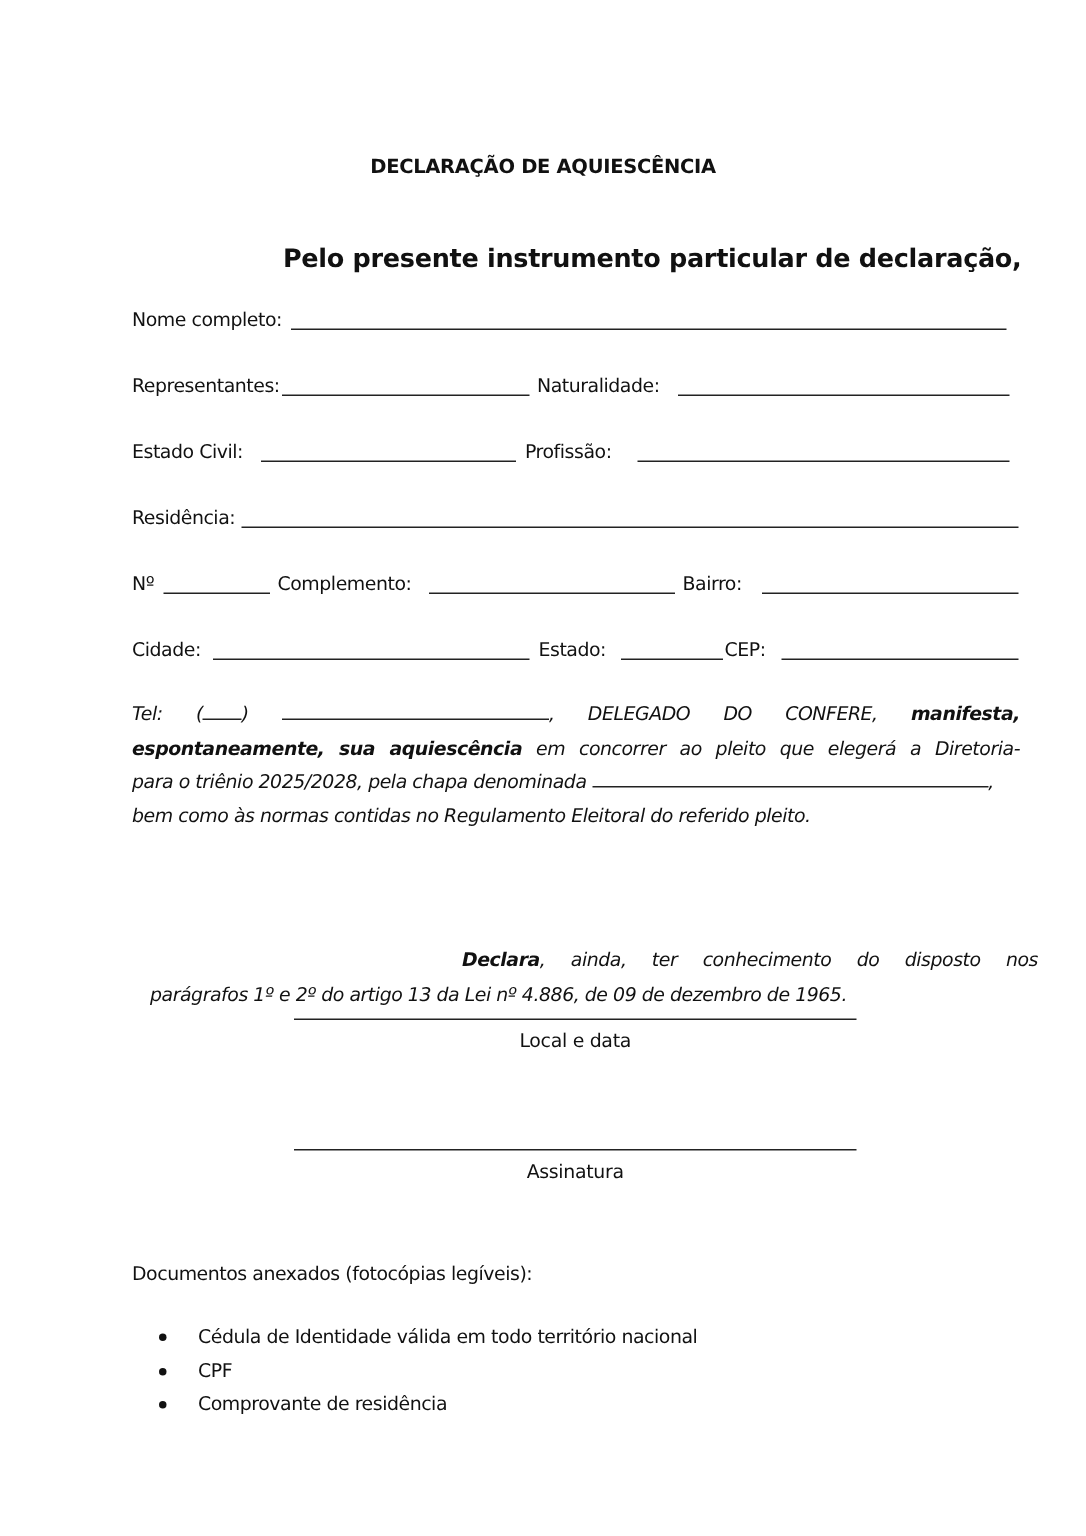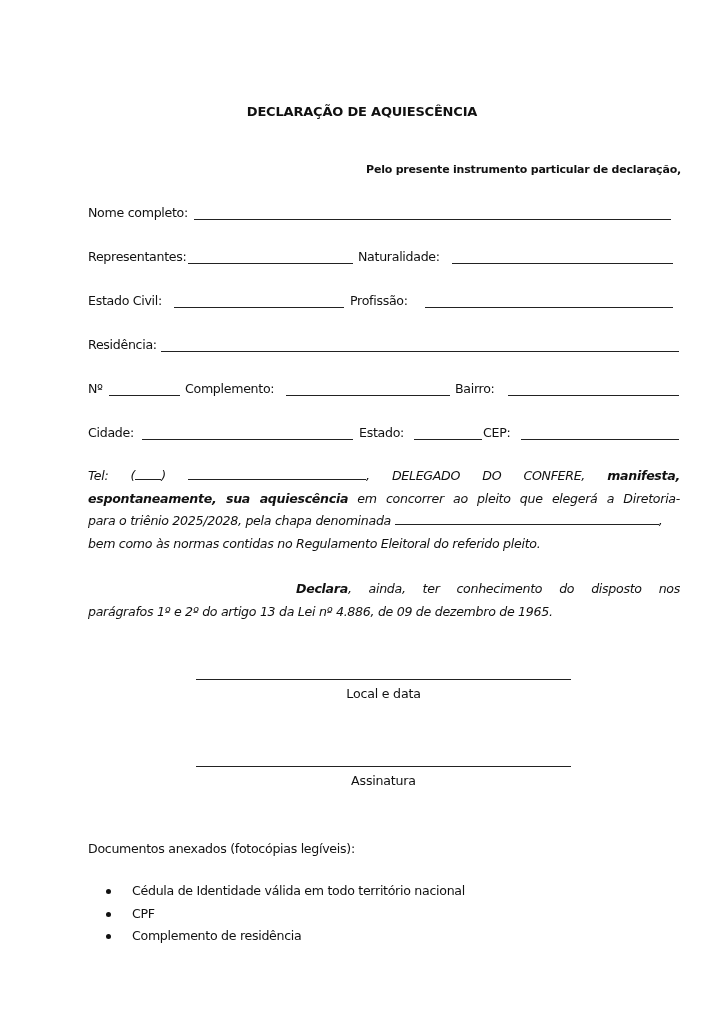--- a/index.html
+++ b/index.html
@@ -5,21 +5,21 @@
   html, body { margin: 0; padding: 0; background: #ffffff; }
   body {
     width: 724px; height: 1024px; position: relative; overflow: hidden;
     font-family: "DejaVu Sans", sans-serif; color: #111111;
     font-size: 12.6px;
   }
   .page { position: absolute; left: 0; top: 0; width: 724px; height: 920px; }
   .abs { position: absolute; white-space: nowrap; }
   .b { font-weight: bold; }
   .title { left: 0; width: 724px; top: 104px; text-align: center; font-weight: bold; font-size: 13px; letter-spacing: -0.2px; }
-  .intro { top: 163px; right: 43px; font-weight: bold; font-size: 11px; letter-spacing: -0.2px; }
+  .intro { top: 163px; right: 43px; font-weight: bold; font-size: 17px; letter-spacing: -0.2px; }
   .line { position: absolute; height: 0; border-bottom: 1.4px solid #222; }
   .row-label { position: absolute; white-space: nowrap; letter-spacing: -0.3px; }
   .para { position: absolute; left: 88px; width: 592px; line-height: 22.5px; letter-spacing: -0.3px; font-style: italic; }
   .para .ln { display: block; text-align: justify; text-align-last: justify; height: 22.5px; white-space: nowrap; }
   .para .ln.last { text-align-last: left; }
   .sig-line { position: absolute; left: 196px; width: 375px; border-bottom: 1.4px solid #222; height: 0; }
   .sig-label { position: absolute; left: 196px; width: 375px; text-align: center; letter-spacing: -0.2px; }
   .bullet-list { position: absolute; left: 106px; top: 880px; margin: 0; padding: 0; list-style: none; }
   .bullet-list li { position: relative; height: 22.5px; line-height: 22.5px; padding-left: 26px; letter-spacing: -0.3px; }
   .dot { position: absolute; left: 0; top: 9px; width: 5px; height: 5px; background: #111; border-radius: 50%; }
@@ -68,31 +68,31 @@
       <span>Tel:</span>
       <span><span>(</span><span class="inline-blank" style="width:26px;"></span><span>)</span></span>
       <span><span class="inline-blank" style="width:178px;"></span><span>, DELEGADO DO CONFERE,</span></span>
       <span class="b">manifesta,</span>
     </span>
     <span class="ln"><span class="b">espontaneamente, sua aquiescência</span><span> em concorrer ao pleito que elegerá a Diretoria-</span></span>
     <span class="ln" style="text-align-last:left;"><span>para o triênio 2025/2028, pela chapa denominada</span> <span class="inline-blank" style="width:264px;"></span><span>,</span></span>
     <span class="ln last">bem como às normas contidas no Regulamento Eleitoral do referido pleito.</span>
   </div>
 
-  <div class="para" style="top:578px;">
+  <div class="para" style="top:629px;margin-left:12px;">
     <span class="ln" style="padding-left:208px; box-sizing:border-box;"><span class="b">Declara</span><span>, ainda, ter conhecimento do disposto nos</span></span>
     <span class="ln last">parágrafos 1º e 2º do artigo 13 da Lei nº 4.886, de 09 de dezembro de 1965.</span>
   </div>
 
   <div class="sig-line" style="top:679px;"></div>
   <div class="sig-label" style="top:686px;">Local e data</div>
 
   <div class="sig-line" style="top:766px;"></div>
   <div class="sig-label" style="top:773px;">Assinatura</div>
 
   <div class="row-label" style="left:88px; top:841px;">Documentos anexados (fotocópias legíveis):</div>
   <ul class="bullet-list">
     <li><span class="dot"></span><span>Cédula de Identidade válida em todo território nacional</span></li>
     <li><span class="dot"></span><span>CPF</span></li>
-    <li><span class="dot"></span><span>Complemento de residência</span></li>
+    <li><span class="dot"></span><span>Comprovante de residência</span></li>
   </ul>
 
 </div>
 
 </body></html>

